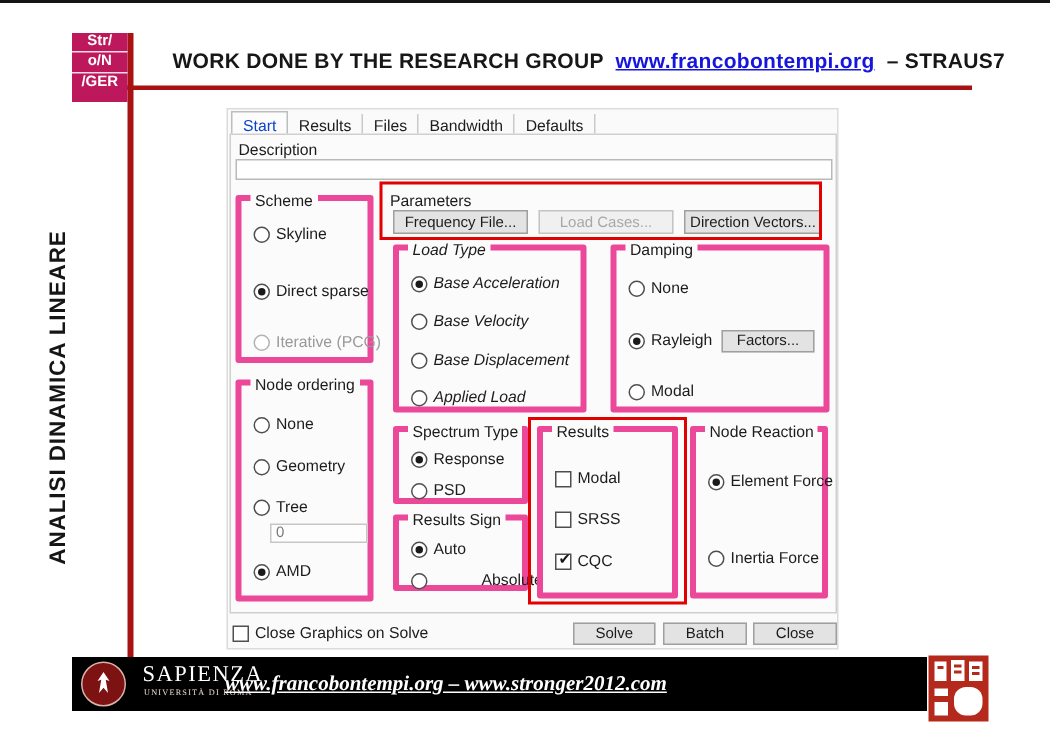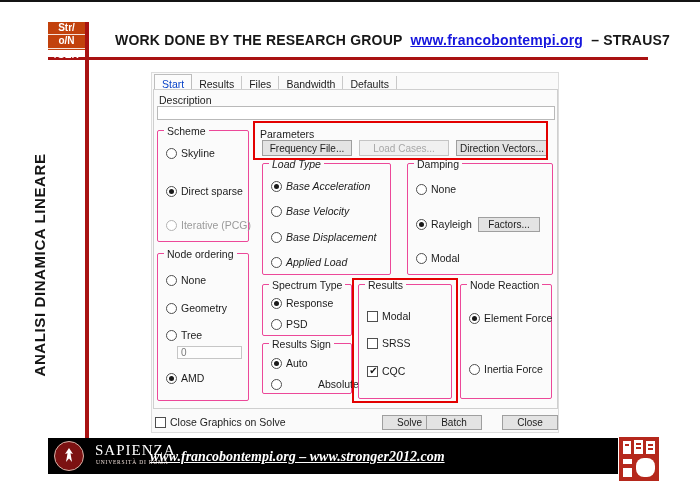--- a/index.html
+++ b/index.html
@@ -4,22 +4,22 @@
 <style>
   * { margin:0; padding:0; box-sizing:border-box; }
   html,body { background:#fff; }
   #slide {
     position:relative; width:700px; height:495px; background:#ffffff;
     font-family:"Liberation Sans", sans-serif; overflow:hidden;
   }
   
   .top-border { position:absolute; left:0; top:0; width:700px; height:2px; background:#141414; }
   .logo-box {
-    position:absolute; left:48px; top:22px; width:37px; height:28px;
-    background:#c2410c; z-index:3; color:#fff; font-weight:bold;
+    position:absolute; left:48px; top:22px; width:37px; height:46px;
+    background:#be185d; z-index:3; color:#fff; font-weight:bold;
     font-size:10px; line-height:12.3px; text-align:center;
   }
   .logo-box .lg-row { border-top:1px solid rgba(255,255,255,.85); }
   .logo-box .lg-row:first-child { border-top:none; }
   .red-vline { position:absolute; left:85px; top:22px; width:4px; height:423px; background:#a91212; z-index:2; }
   .red-hline { position:absolute; left:48px; top:57px; width:600px; height:3px; background:#a91212; z-index:2; }
   .slide-title {
     position:absolute; left:115px; top:32px; width:520px;
     font-size:14px; font-weight:bold; color:#171717; letter-spacing:.2px; white-space:nowrap;
   }
@@ -44,21 +44,21 @@
   }
   .tabpage {
     position:absolute; left:1px; top:16px; width:405px; height:320px;
     border:1px solid #cfcfcf; background:#fbfbfb;
   }
   .desc-label { position:absolute; left:7px; top:21px; }
   .desc-input {
     position:absolute; left:5px; top:33px; width:398px; height:14px;
     border:1px solid #b9b9b9; background:#fff; font:10px "Liberation Sans",sans-serif; padding:0 3px;
   }
-  .grp { position:absolute; border:1px solid #ec4899; border-radius:2px; background:transparent;padding-left:36px; }
+  .grp { position:absolute; border:4px solid #ec4899; border-radius:2px; background:transparent;padding-left:36px; }
   .grp-label {
     position:absolute; top:-6px; left:6px; background:#fbfbfb; padding:0 3px; white-space:nowrap;
   }
   .row { position:absolute; left:8px; display:flex; align-items:center; gap:4px; white-space:nowrap; cursor:pointer; }
   .radio {
     width:11px; height:11px; border:1px solid #4f4f4f; border-radius:50%;
     background:#fff; position:relative; flex:0 0 auto;
   }
   .radio.on::after { content:''; position:absolute; left:2px; top:2px; width:5px; height:5px; background:#1a1a1a; border-radius:50%; }
   .radio.dis { border-color:#b3b3b3; }
@@ -271,21 +271,21 @@
     </div>
 
     <div class="redrect" style="left:101px; top:48px; width:295px; height:39px;"></div>
     <div class="redrect" style="left:200px; top:205px; width:106px; height:125px;"></div>
 
     <div class="row" style="left:3px; top:343px;">
       <span class="chk"></span>
       <span>Close Graphics on Solve</span>
     </div>
     <div class="btn" style="left:230px; top:342px; width:55px; height:15px;">Solve</div>
-    <div class="btn" style="left:274px; top:342px; width:56px; height:15px;text-align:center;">Batch</div>
+    <div class="btn" style="left:290px; top:342px; width:56px; height:15px;text-align:center;">Batch</div>
     <div class="btn" style="left:350px; top:342px; width:56px; height:15px;">Close</div>
   </div>
 
   <div class="footer-band">
     <div class="sap-circle">
       <svg width="20" height="20" viewBox="0 0 20 20">
         <path d="M10 2 L14 8 L11.5 7.2 L13 16 L10 12.5 L7 16 L8.5 7.2 L6 8 Z" fill="#ffffff"></path>
       </svg>
     </div>
     <div class="sap-name">SAPIENZA</div>

